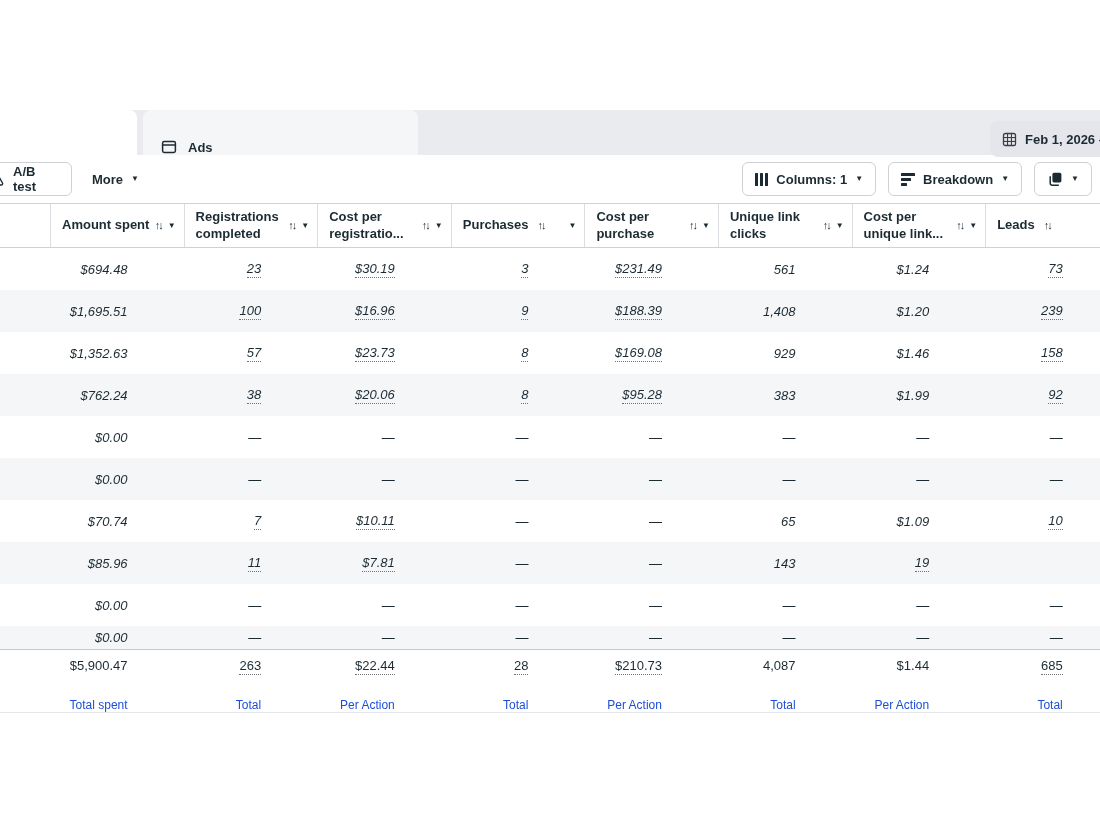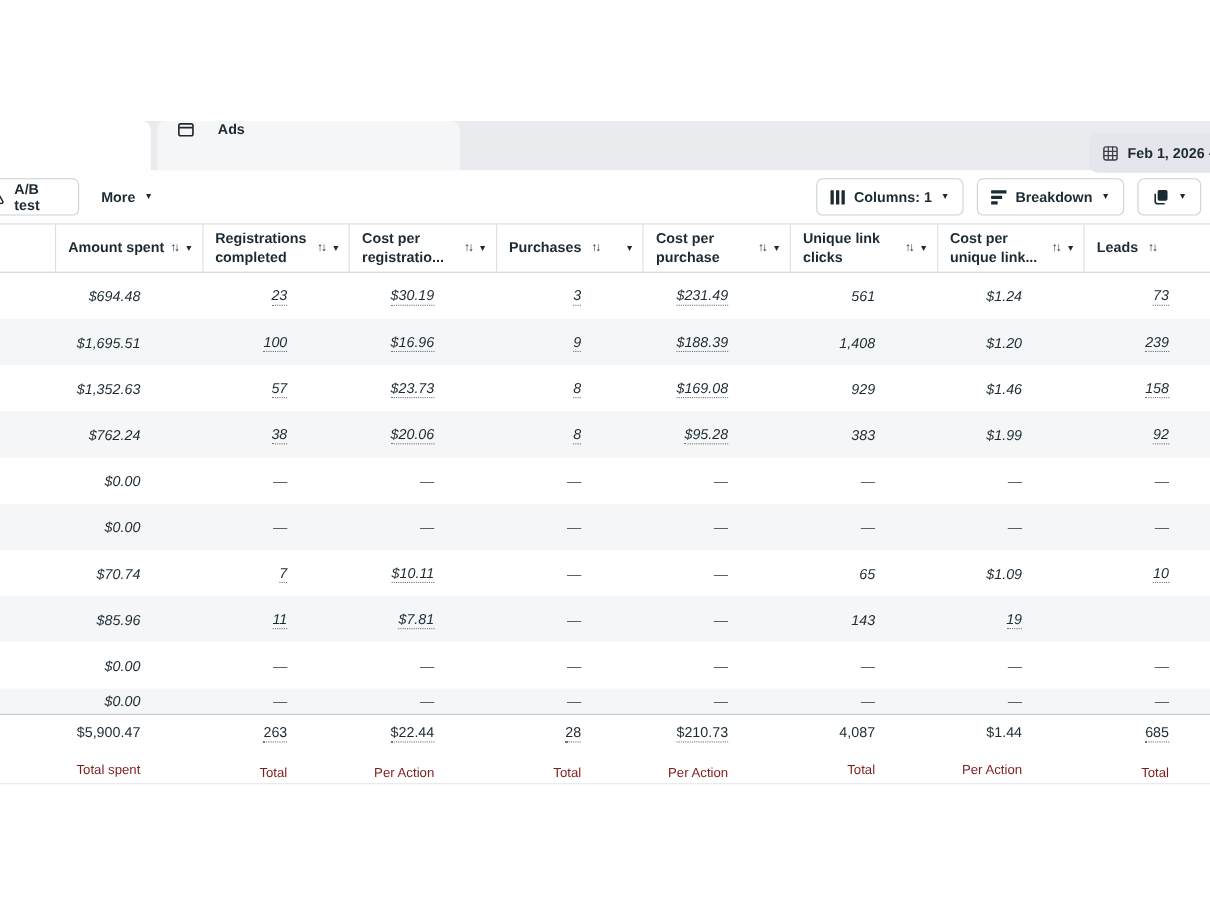--- a/index.html
+++ b/index.html
@@ -4,21 +4,21 @@
 <style>
   html,body{margin:0;padding:0;}
   body{
     width:1100px;height:825px;overflow:hidden;background:#ffffff;
     font-family:"Liberation Sans","DejaVu Sans",sans-serif;
     color:#1c2b33;position:relative;
   }
   .top-gap{height:110px;background:#ffffff;}
   
   .tabstrip{position:relative;height:45px;background:#e9ebee;}
-  .tab{position:absolute;bottom:0;height:45px;display:flex;align-items:flex-start;gap:21px;
+  .tab{position:absolute;bottom:0;height:45px;display:flex;align-items:flex-end;gap:11px;
        border-radius:8px 8px 0 0;box-sizing:border-box;padding:0 18px;}
   .tab-left{left:-22px;width:159px;background:#ffffff;}
   .tab-ads{left:143px;width:275px;background:#f5f6f8;font-weight:700;font-size:13px;}
   .date-btn{position:absolute;top:11px;left:990px;width:150px;height:36px;background:#e4e6eb;
        border-radius:8px;display:flex;align-items:center;gap:8px;padding:0 12px;box-sizing:border-box;
        font-size:13px;font-weight:600;z-index:5;}
   
   .toolbar{height:48px;background:#ffffff;display:flex;align-items:center;position:relative;}
   .btn{height:34px;display:flex;align-items:center;gap:8px;border:1px solid #ced0d4;border-radius:6px;
        background:#fff;box-sizing:border-box;padding:0 12px;font-size:13px;font-weight:600;color:#1c2b33;}
@@ -45,23 +45,23 @@
   .sorticon{font-size:11px;font-weight:600;letter-spacing:-2px;margin:0 6px 0 4px;white-space:nowrap;}
   .tbody{height:401px;overflow:hidden;font-style:italic;}
   .row{height:42px;background:#ffffff;}
   .row.alt{background:#f5f6f8;}
   .row.short{height:23px;}
   .cell{display:flex;align-items:center;justify-content:flex-end;padding-right:16px;
         box-sizing:border-box;font-size:13px;}
   .u{border-bottom:1px dotted #6f7378;padding-bottom:1px;}
   
   .tfoot{border-top:1px solid #c6c8cc;border-bottom:1px solid #e4e6eb;height:62px;background:#fff;}
-  .tcell{display:flex;flex-direction:column;align-items:flex-end;justify-content:flex-start;
+  .tcell{display:flex;flex-direction:column;align-items:flex-end;justify-content:space-between;
          padding:8px 16px 0 0;box-sizing:border-box;font-size:13px;gap:20px;}
-  .tlabel{font-size:12px;color:#7f1d1d;}
+  .tlabel{font-size:12px;color:#1d4ed8;}
   svg{display:block;}
 </style>
 </head>
 <body>
 
 <div class="top-gap"></div>
 
 <div class="tabstrip">
   <div class="tab tab-left"></div>
   <div class="tab tab-ads">

